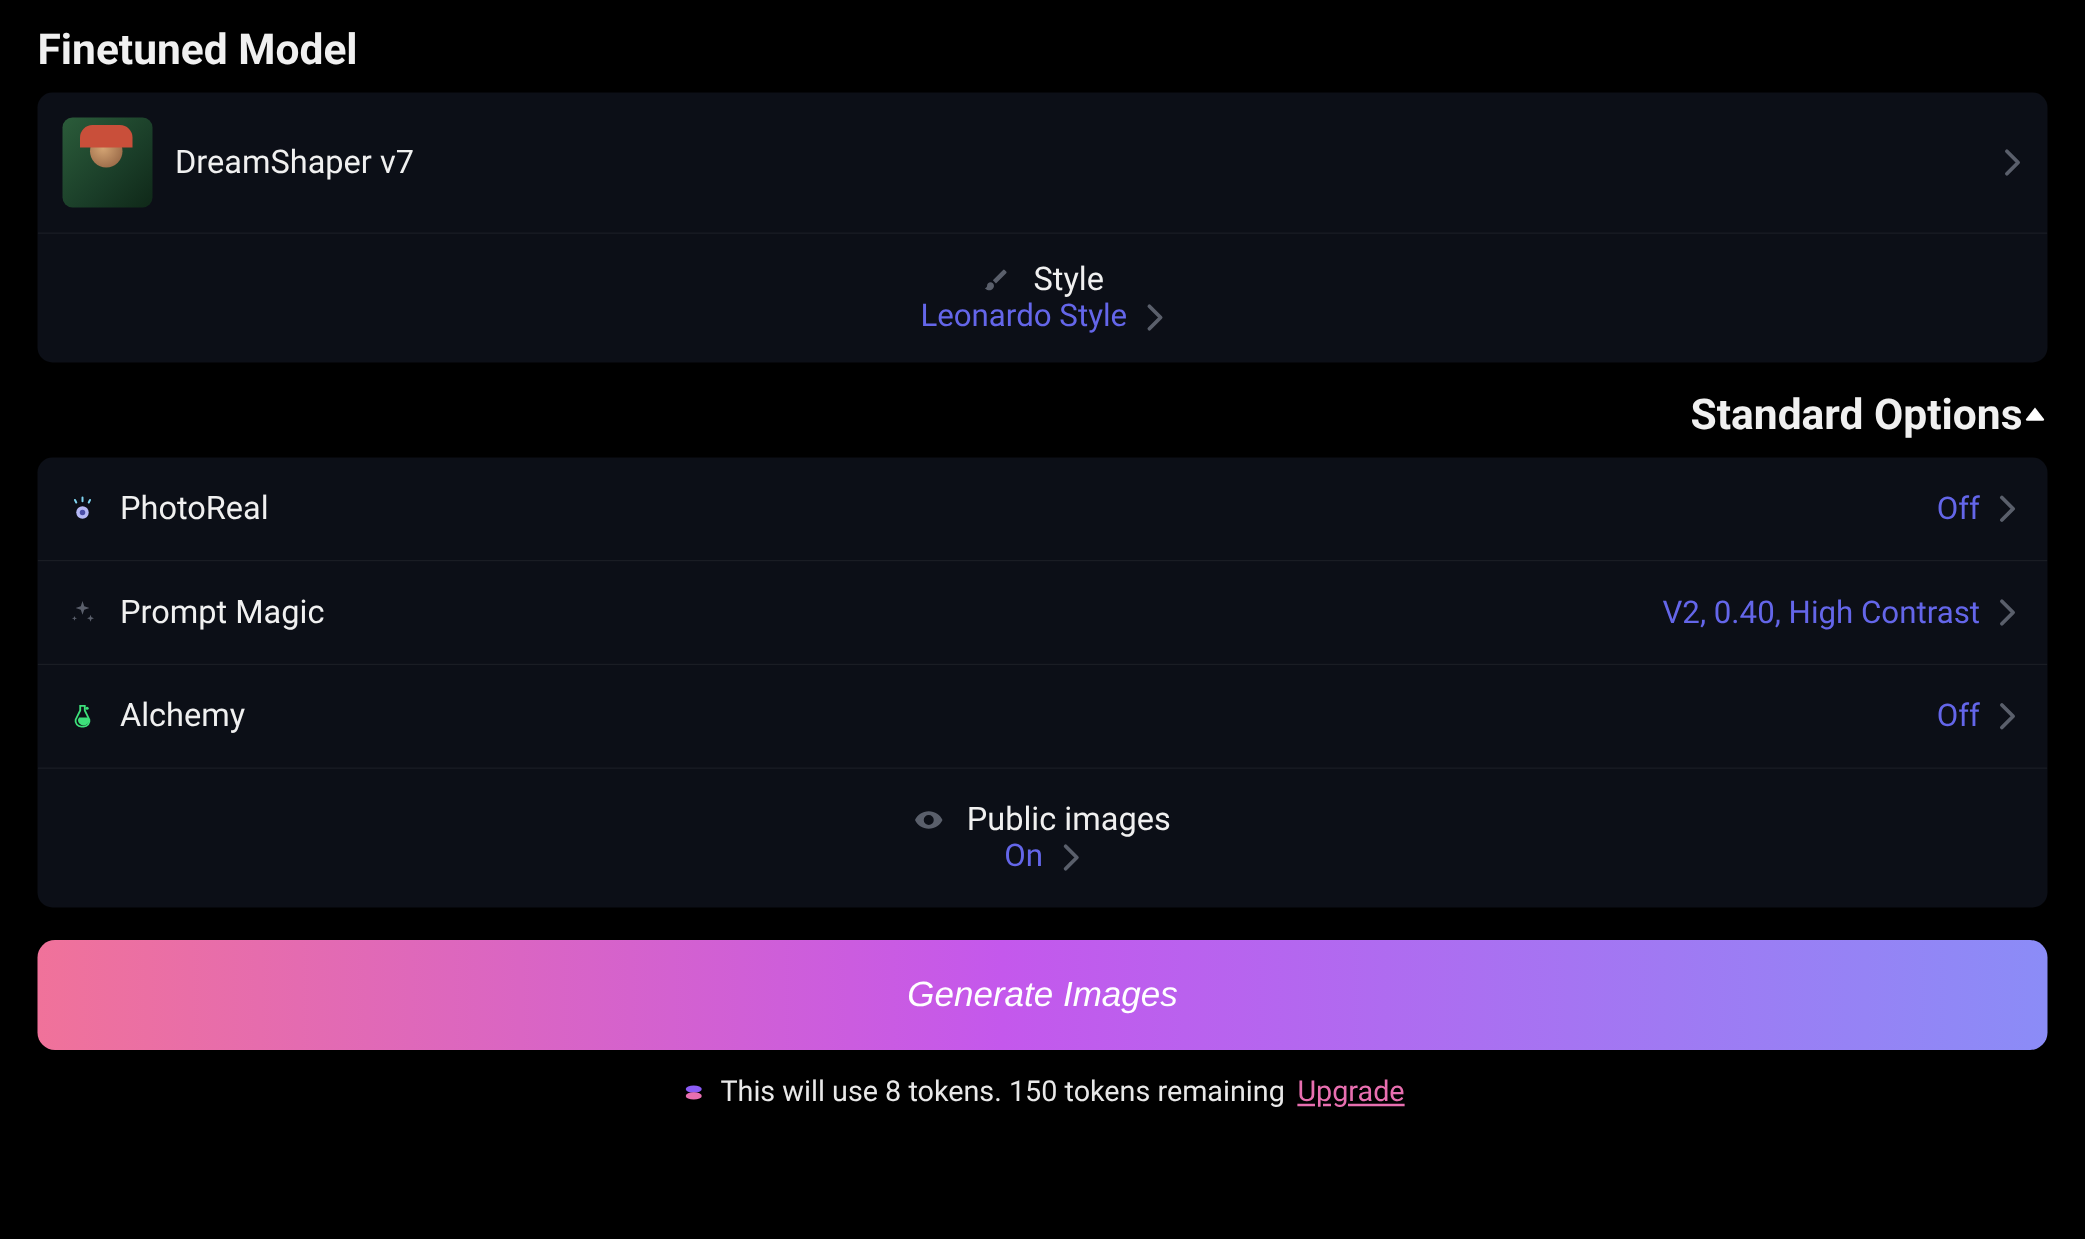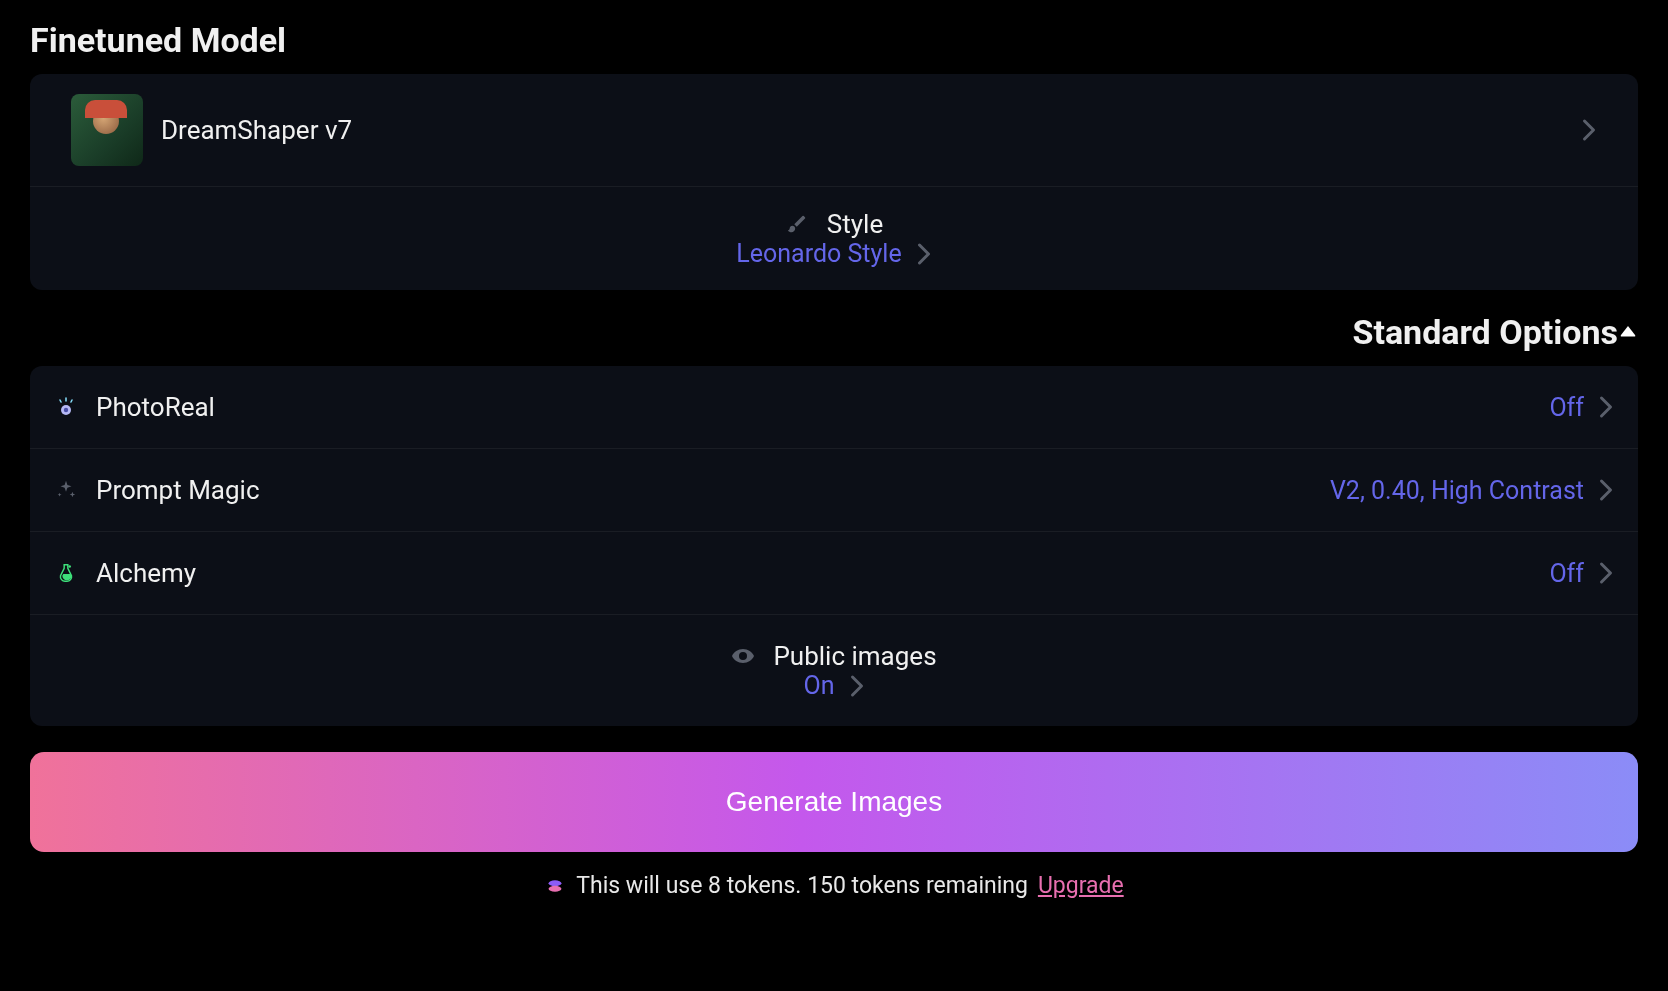--- a/index.html
+++ b/index.html
@@ -81,43 +81,44 @@
     background: radial-gradient(circle at 40% 40%, #d4a574, #8b5a3c);
   }
   .model-thumb::after {
     content: "";
     position: absolute;
     top: 6px; left: 14px;
     width: 42px; height: 18px;
     border-radius: 10px 10px 0 0;
     background: #c94f3a;
   }
-  .row.model-row { padding: 20px 41px; }
+  .row.model-row { padding: 20px 20px; }
   .icon-slot {
     width: 24px;
     height: 24px;
     display: flex;
     align-items: center;
     justify-content: center;
     flex-shrink: 0;
   }
   .collapse-caret {
     color: #fff;
   }
   .generate-btn {
     width: 100%;
-    height: 100px;
+    height: 88px;
     border: none;
     border-radius: 14px;
     background: linear-gradient(90deg, #f0729a 0%, #c458ec 48%, #8b8cf7 100%);
     color: #fff;
     font-size: 28px;
     font-weight: 500;
     cursor: pointer;
     margin-top: 4px;
+    font-style: italic;
   }
   .footer-note {
     text-align: center;
     margin-top: 20px;
     font-size: 23px;
     color: #e8e8e8;
     display: flex;
     justify-content: center;
     align-items: center;
     gap: 10px;

